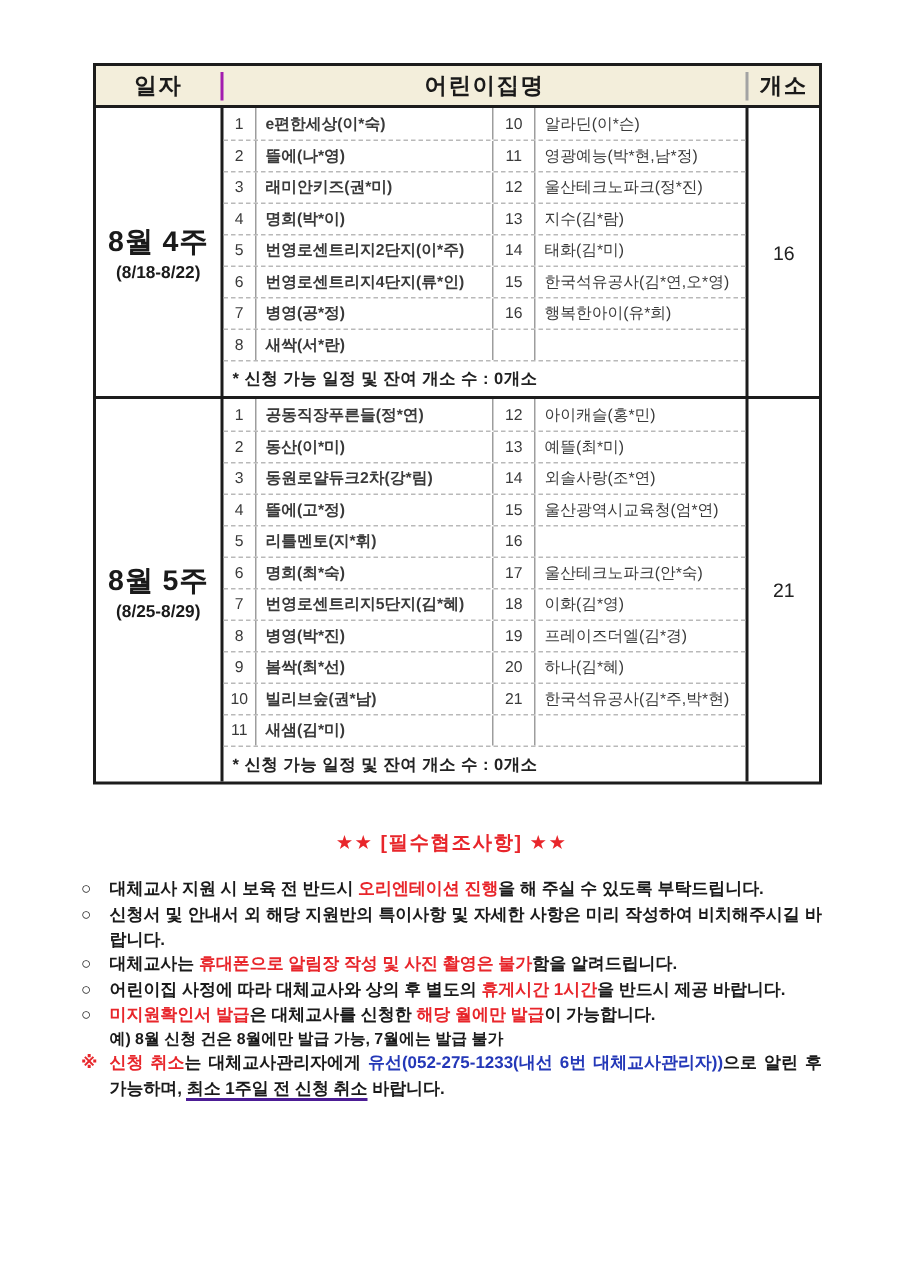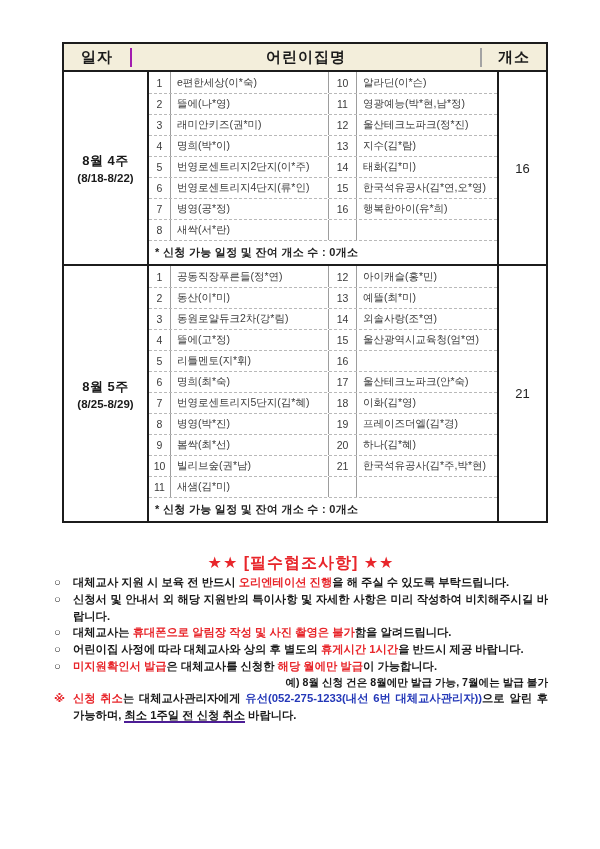--- a/index.html
+++ b/index.html
@@ -17,72 +17,72 @@
     border: 2px solid #1c1c1c;
     background: #fff;
   }
   .thead {
     display: flex; background: #f3eedb;
     border-bottom: 2px solid #1c1c1c;
     height: 28px; align-items: center;
     font-weight: bold; font-size: 15px; letter-spacing: 1px;
   }
   .th { text-align: center; }
-  .th-date  { width: 68px;  border-right: 2px solid #a21caf; }
+  .th-date  { width: 85px;  border-right: 2px solid #a21caf; }
   .th-names { width: 350px; border-right: 2px solid #a3a3a3; }
   .th-count { flex: 1; }
 
   .week { display: flex; align-items: stretch; }
   .week + .week { border-top: 2px solid #1c1c1c; }
 
   .date-cell {
     width: 85px; border-right: 2px solid #1c1c1c;
     display: flex; flex-direction: column; justify-content: center; align-items: center;
     text-align: center;
   }
-  .date-l1 { font-size: 13px; font-weight: bold; letter-spacing: 0.5px; }
+  .date-l1 { font-size: 19px; font-weight: bold; letter-spacing: 0.5px; }
   .date-l2 { font-size: 11.5px; font-weight: bold; margin-top: 2px; }
 
   .names-col { width: 350px; border-right: 2px solid #1c1c1c; display: flex; flex-direction: column; }
 
   .name-row { display: flex; height: 21px; align-items: stretch; }
   .name-row + .name-row { border-top: 1px dashed #b9b9b9; }
   .cell { display: flex; align-items: center; font-size: 10.5px; color: #3a3a3a; overflow: hidden; white-space: nowrap; }
   .c-num1 { width: 22px;  justify-content: center; border-right: 1px solid #9d9d9d; }
-  .c-nm1  { width: 158px; padding-left: 6px;       border-right: 1px solid #9d9d9d; }
+  .c-nm1  { width: 158px; padding-left: 6px;       border-right: 1px solid #9d9d9d; font-weight: bold; }
   .c-num2 { width: 28px;  justify-content: center; border-right: 1px solid #9d9d9d; }
   .c-nm2  { flex: 1; padding-left: 6px; }
 
   .note-row {
     border-top: 1px dashed #b9b9b9;
     height: 24px; display: flex; align-items: center;
     padding-left: 6px; font-size: 11px; font-weight: bold; color: #222;
     letter-spacing: 0.3px;
   }
 
   .count-cell {
     flex: 1; display: flex; align-items: center; justify-content: center;
     font-size: 13px; color: #222;
   }
 
   
   .notice { position: absolute; left: 54px; top: 553px; width: 494px; }
   .notice-title {
-    text-align: center; color: #e8262b; font-weight: bold; font-size: 16px;
-    letter-spacing: 1px; 
+    text-align: center; color: #e8262b; font-weight: bold; font-size: 13px;
+    letter-spacing: 1px; margin-bottom: 14px;
   }
   .notice-line {
     display: flex; font-size: 11.3px; font-weight: bold; line-height: 16.8px;
     color: #1a1a1a;
   }
   .notice-line .line-text { flex: 1; text-align: justify; }
   .bullet { width: 19px; flex-shrink: 0; font-weight: normal; }
   .bullet.red { color: #e8262b; font-weight: bold; }
   .notice-line.sub { margin-left: 19px; font-size: 10.6px; line-height: 15.5px; }
-  .notice-line.sub .line-text { text-align: right; }
+  .notice-line.sub .line-text { text-align: left; }
   .seg-red { color: #e8262b; }
   .seg-blue { color: #2438b8; }
   .seg-underline-red { border-bottom: 2px solid #4c1d95; padding-bottom: 0px; }
 
   
   .footer {
     position: absolute; left: 0; top: 806px; width: 600px;
     display: flex; justify-content: center; align-items: center; gap: 5px;
   }
   .footer-logo { width: 28px; height: 24px; flex-shrink: 0; }

